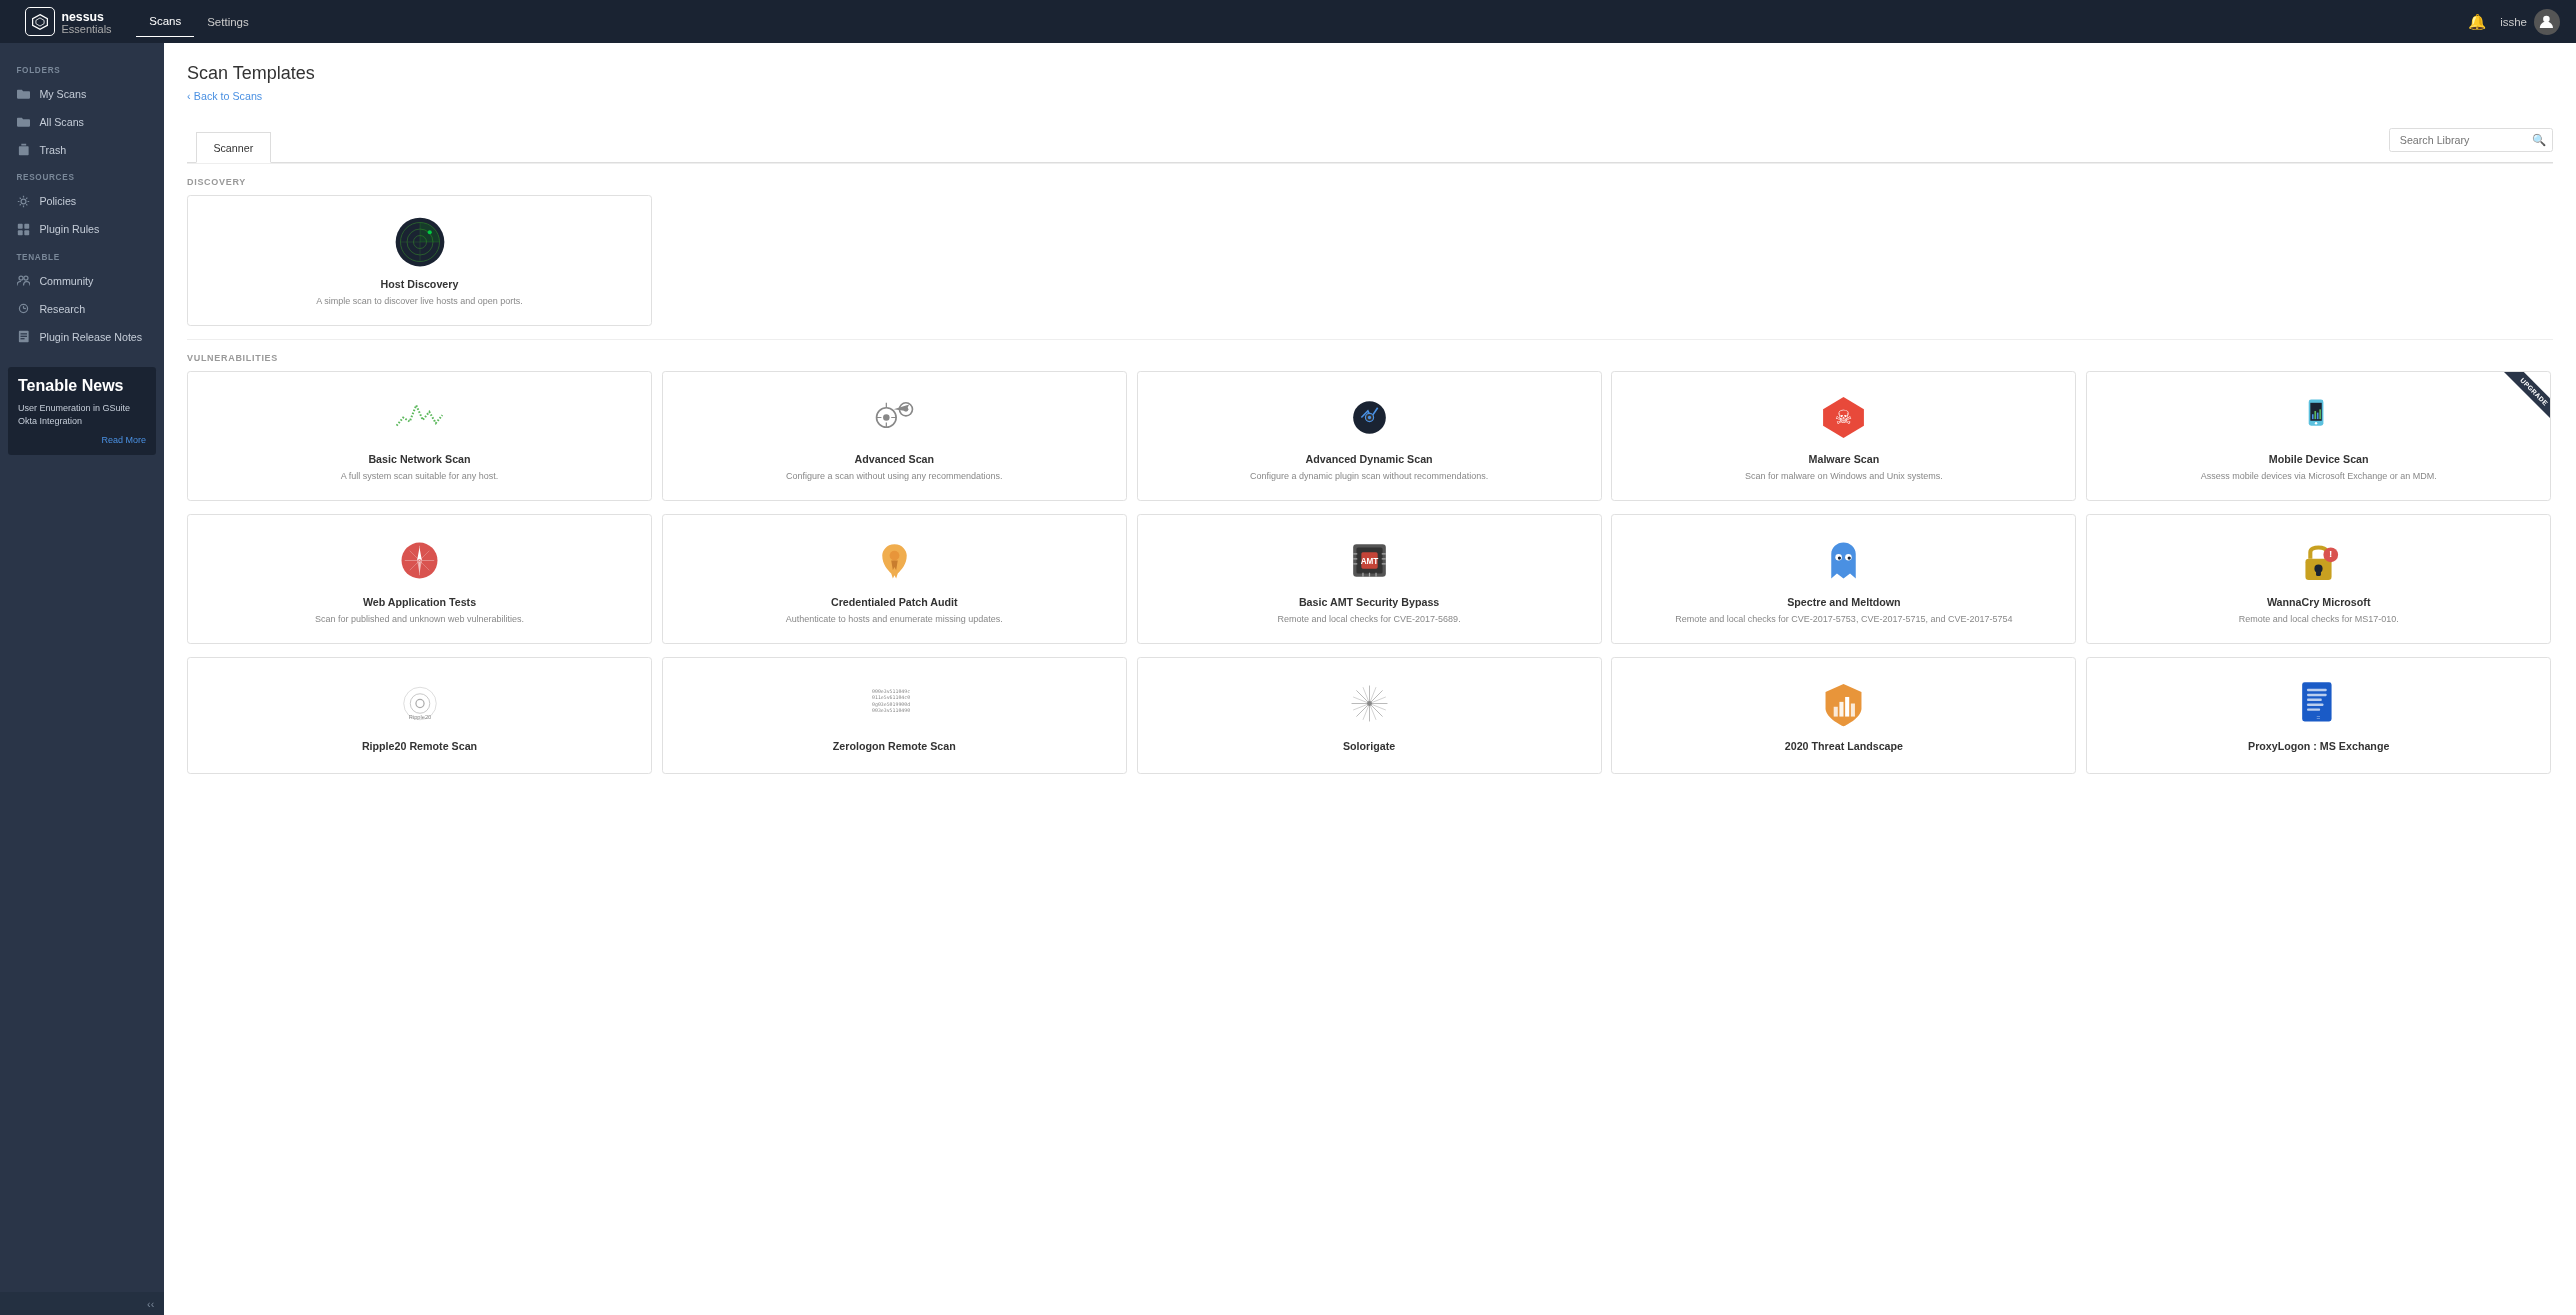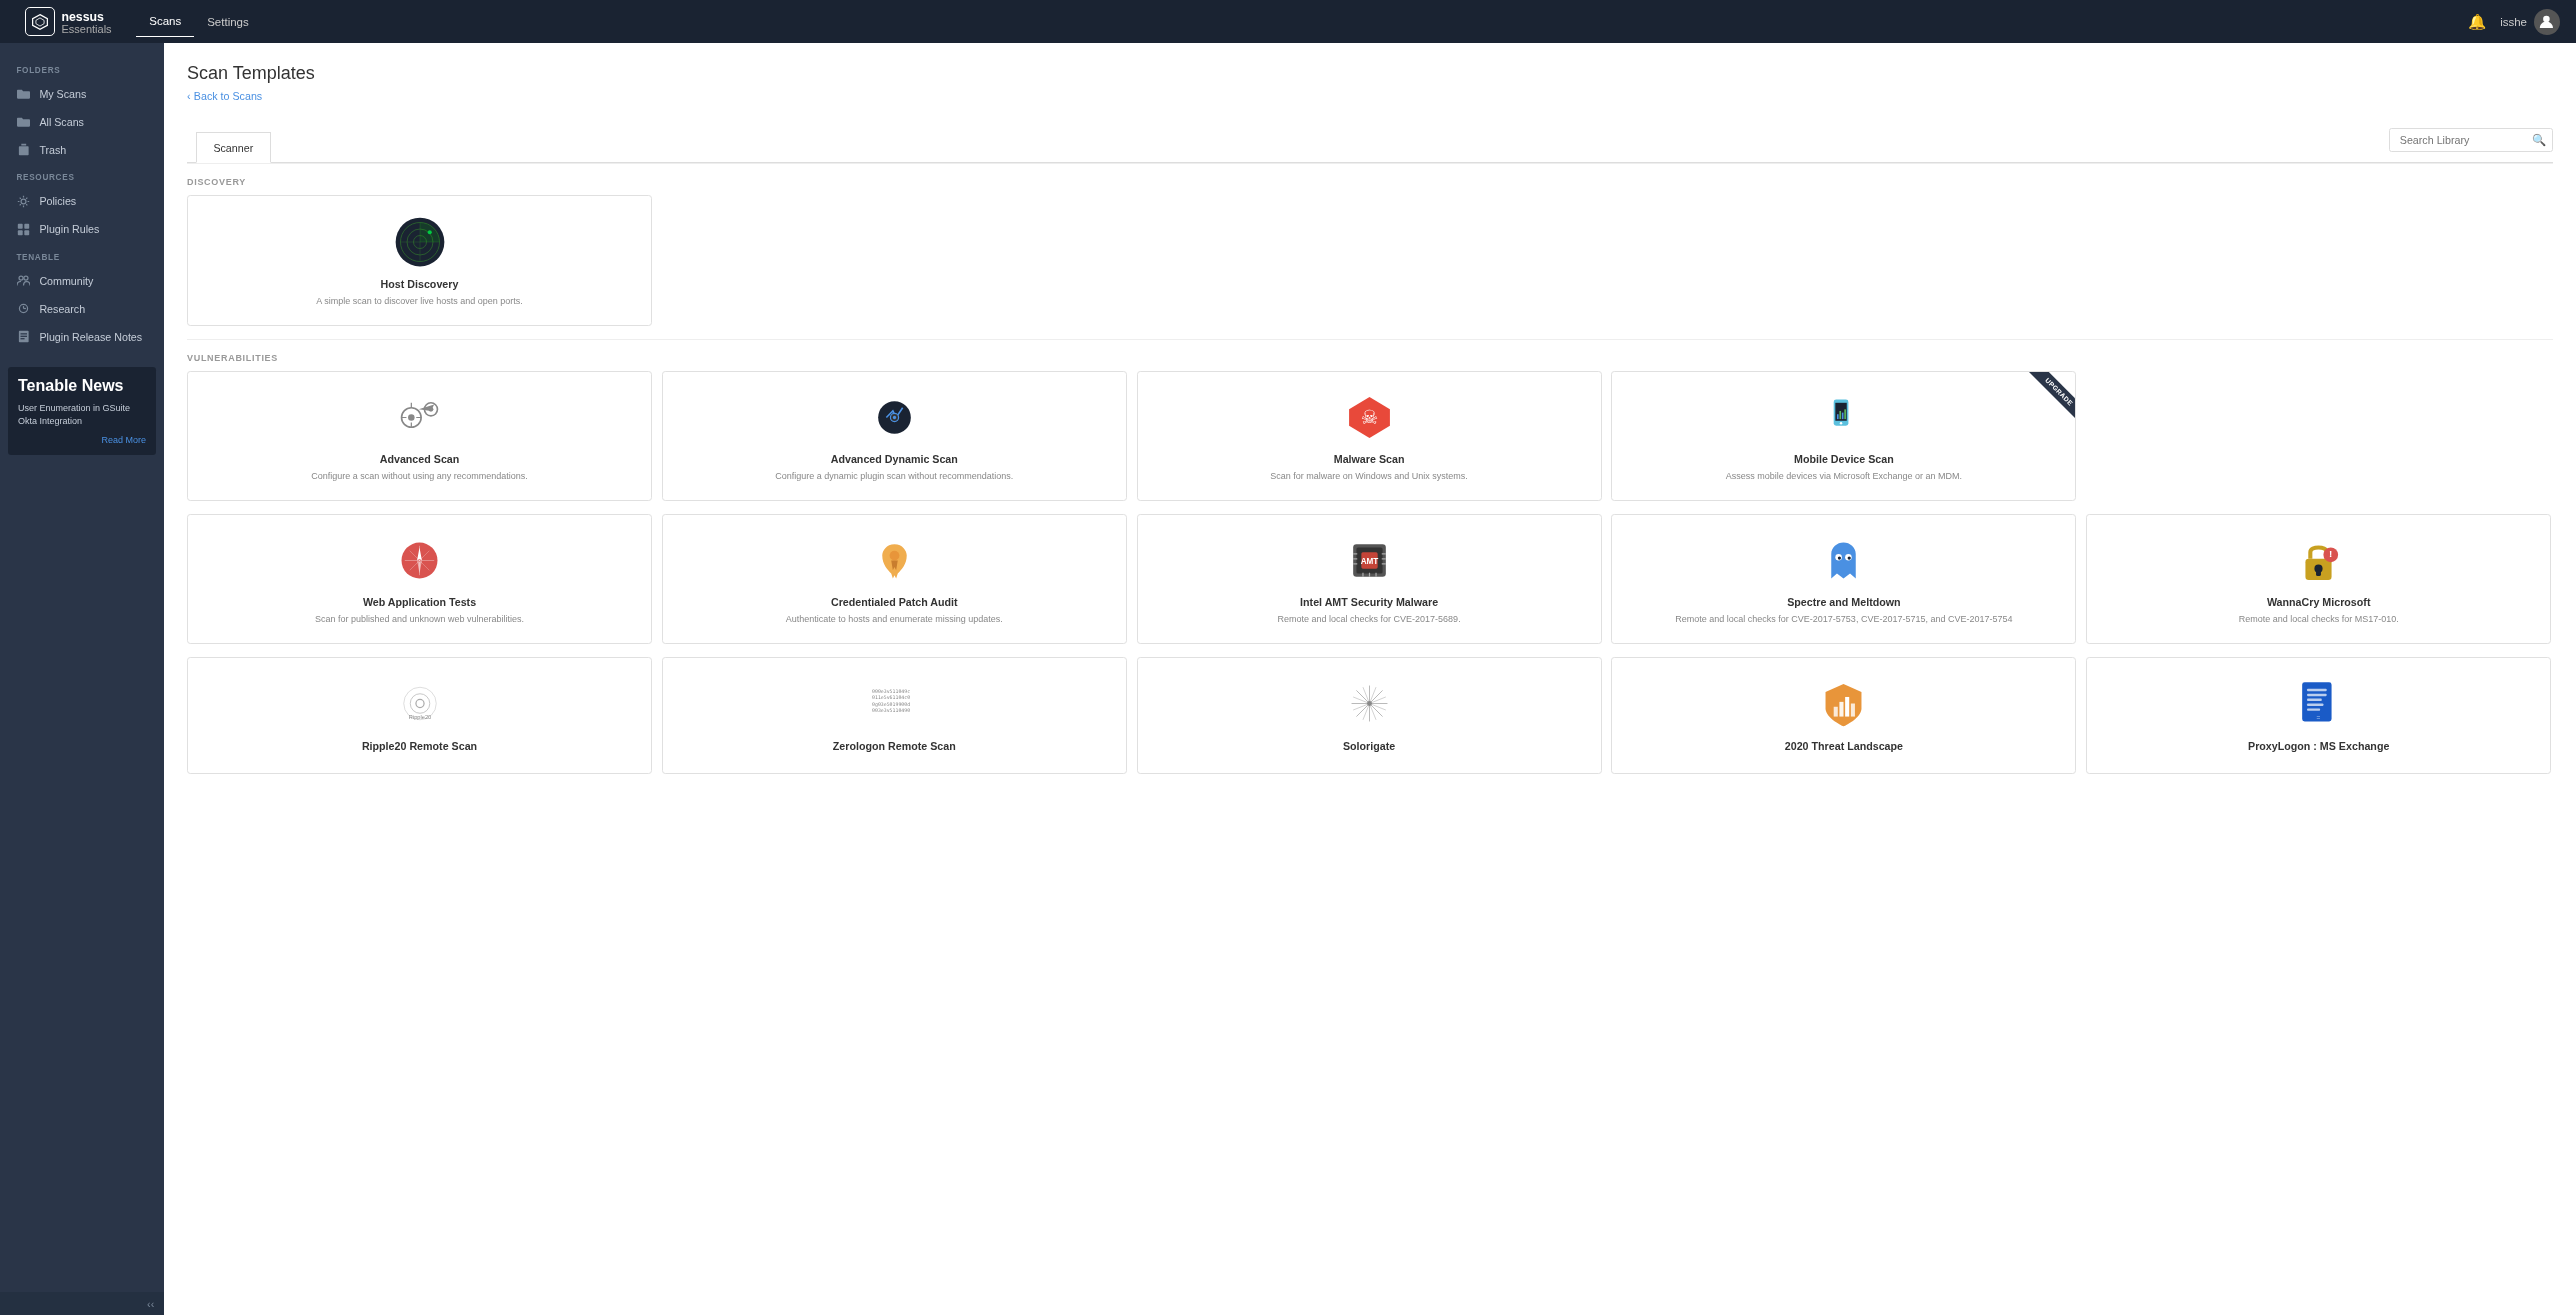--- a/index.html
+++ b/index.html
@@ -399,20 +399,29 @@
           </svg>
         </div>
         <div class="card-title">Host Discovery</div>
         <div class="card-desc">A simple scan to discover live hosts and open ports.</div>
       </div>
     </div>
 
     <div class="section-label">VULNERABILITIES</div>
     <div class="template-grid">
 
+      <div class="template-card">
+        <div class="card-icon">
+          <svg width="49" height="41" viewBox="0 0 60 50">
+            <polyline points="2,35 10,25 18,30 26,10 34,28 42,18 50,32 58,22" fill="none" stroke="#5cb85c" stroke-width="2.5" stroke-dasharray="2,2"></polyline>
+          </svg>
+        </div>
+        <div class="card-title">Basic Network Scan</div>
+        <div class="card-desc">A full system scan suitable for any host.</div>
+      </div>
 
       <div class="template-card">
         <div class="card-icon">
           <svg width="49" height="49" viewBox="0 0 60 60">
             <circle cx="20" cy="30" r="12" fill="none" stroke="#888" stroke-width="2"></circle>
             <circle cx="20" cy="30" r="4" fill="#888"></circle>
             <path d="M29 20 L48 14 L44 22 Z" fill="#888"></path>
             <circle cx="44" cy="20" r="8" fill="none" stroke="#888" stroke-width="2"></circle>
             <circle cx="44" cy="20" r="3" fill="#888"></circle>
             <line x1="20" y1="18" x2="20" y2="12" stroke="#888" stroke-width="1.5"></line>
@@ -514,21 +523,21 @@
             <line x1="15" y1="28" x2="10" y2="28" stroke="#aaa" stroke-width="1.5"></line>
             <line x1="15" y1="34" x2="10" y2="34" stroke="#aaa" stroke-width="1.5"></line>
             <line x1="45" y1="22" x2="50" y2="22" stroke="#aaa" stroke-width="1.5"></line>
             <line x1="45" y1="28" x2="50" y2="28" stroke="#aaa" stroke-width="1.5"></line>
             <line x1="45" y1="34" x2="50" y2="34" stroke="#aaa" stroke-width="1.5"></line>
             <line x1="22" y1="45" x2="22" y2="50" stroke="#aaa" stroke-width="1.5"></line>
             <line x1="30" y1="45" x2="30" y2="50" stroke="#aaa" stroke-width="1.5"></line>
             <line x1="38" y1="45" x2="38" y2="50" stroke="#aaa" stroke-width="1.5"></line>
           </svg>
         </div>
-        <div class="card-title">Intel AMT Security Malware</div>
+        <div class="card-title">Basic AMT Security Bypass</div>
         <div class="card-desc">Remote and local checks for CVE-2017-5689.</div>
       </div>
 
       <div class="template-card">
         <div class="card-icon">
           <svg width="49" height="49" viewBox="0 0 60 60">
 
             <path d="M15 22 C15 14 22 8 30 8 C38 8 45 14 45 22 L45 52 L38 46 L30 52 L22 46 L15 52 Z" fill="#4a90e2"></path>
 
             <circle cx="24" cy="26" r="4" fill="white"></circle>

